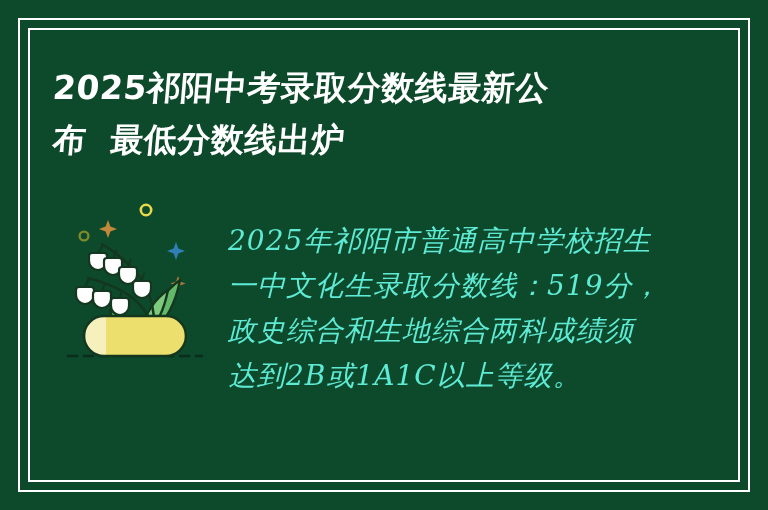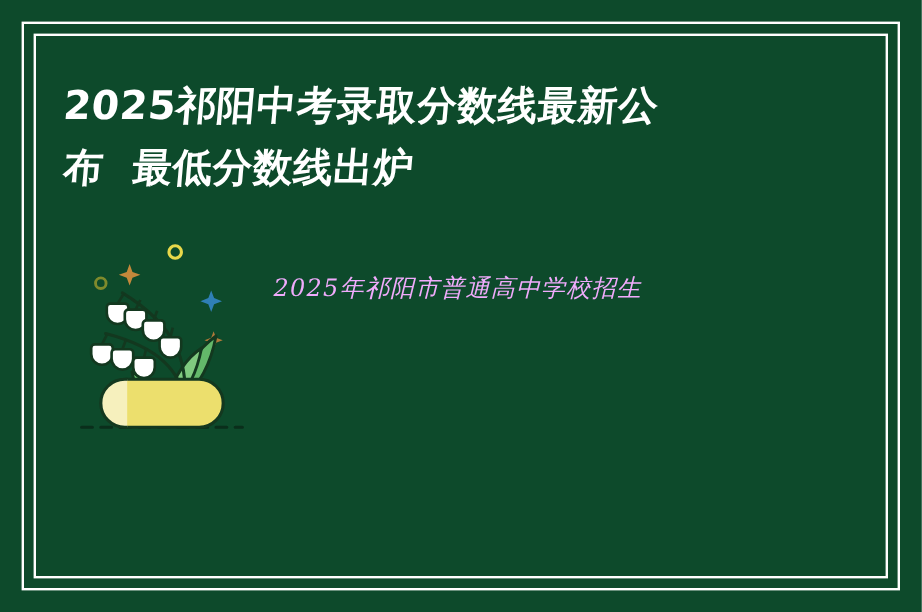--- a/index.html
+++ b/index.html
@@ -63,23 +63,23 @@
   }
 
   
   .body-block {
     position: absolute;
     left: 228px;
     top: 218px;
     width: 450px;
   }
   .body-line {
-    color: #f0abfc;
+    color: #5eead4;
     font-family: "DejaVu Serif", serif;
-    font-size: 20px;
+    font-size: 28px;
     line-height: 45px;
     letter-spacing: 1px;
     white-space: pre;
     font-style: italic;
     font-weight: 500;
   }
 
   
   .illustration {
     position: absolute;
@@ -166,15 +166,18 @@
         <rect x="24" y="118" width="100" height="40" rx="20" ry="20" fill="#ecdf6d" stroke="#13381f" stroke-width="2.6"></rect>
         <path d="M44,118 a20,20 0 0 0 0,40 h-2 a20,20 0 0 1 0,-40 Z" fill="#f6f0bd" stroke="none"></path>
         <path d="M44,118 h-2 a20,20 0 0 0 0,40 h2" fill="#f6f0bd" stroke="#13381f" stroke-width="2.6" stroke-linejoin="round"></path>
       </g>
 
     </svg>
   </div>
 
   <div class="body-block">
     <div class="body-line">2025年祁阳市普通高中学校招生</div>
+    <div class="body-line">一中文化生录取分数线：519分，</div>
+    <div class="body-line">政史综合和生地综合两科成绩须</div>
+    <div class="body-line">达到2B或1A1C以上等级。</div>
   </div>
 
 </div>
 
 </body></html>

